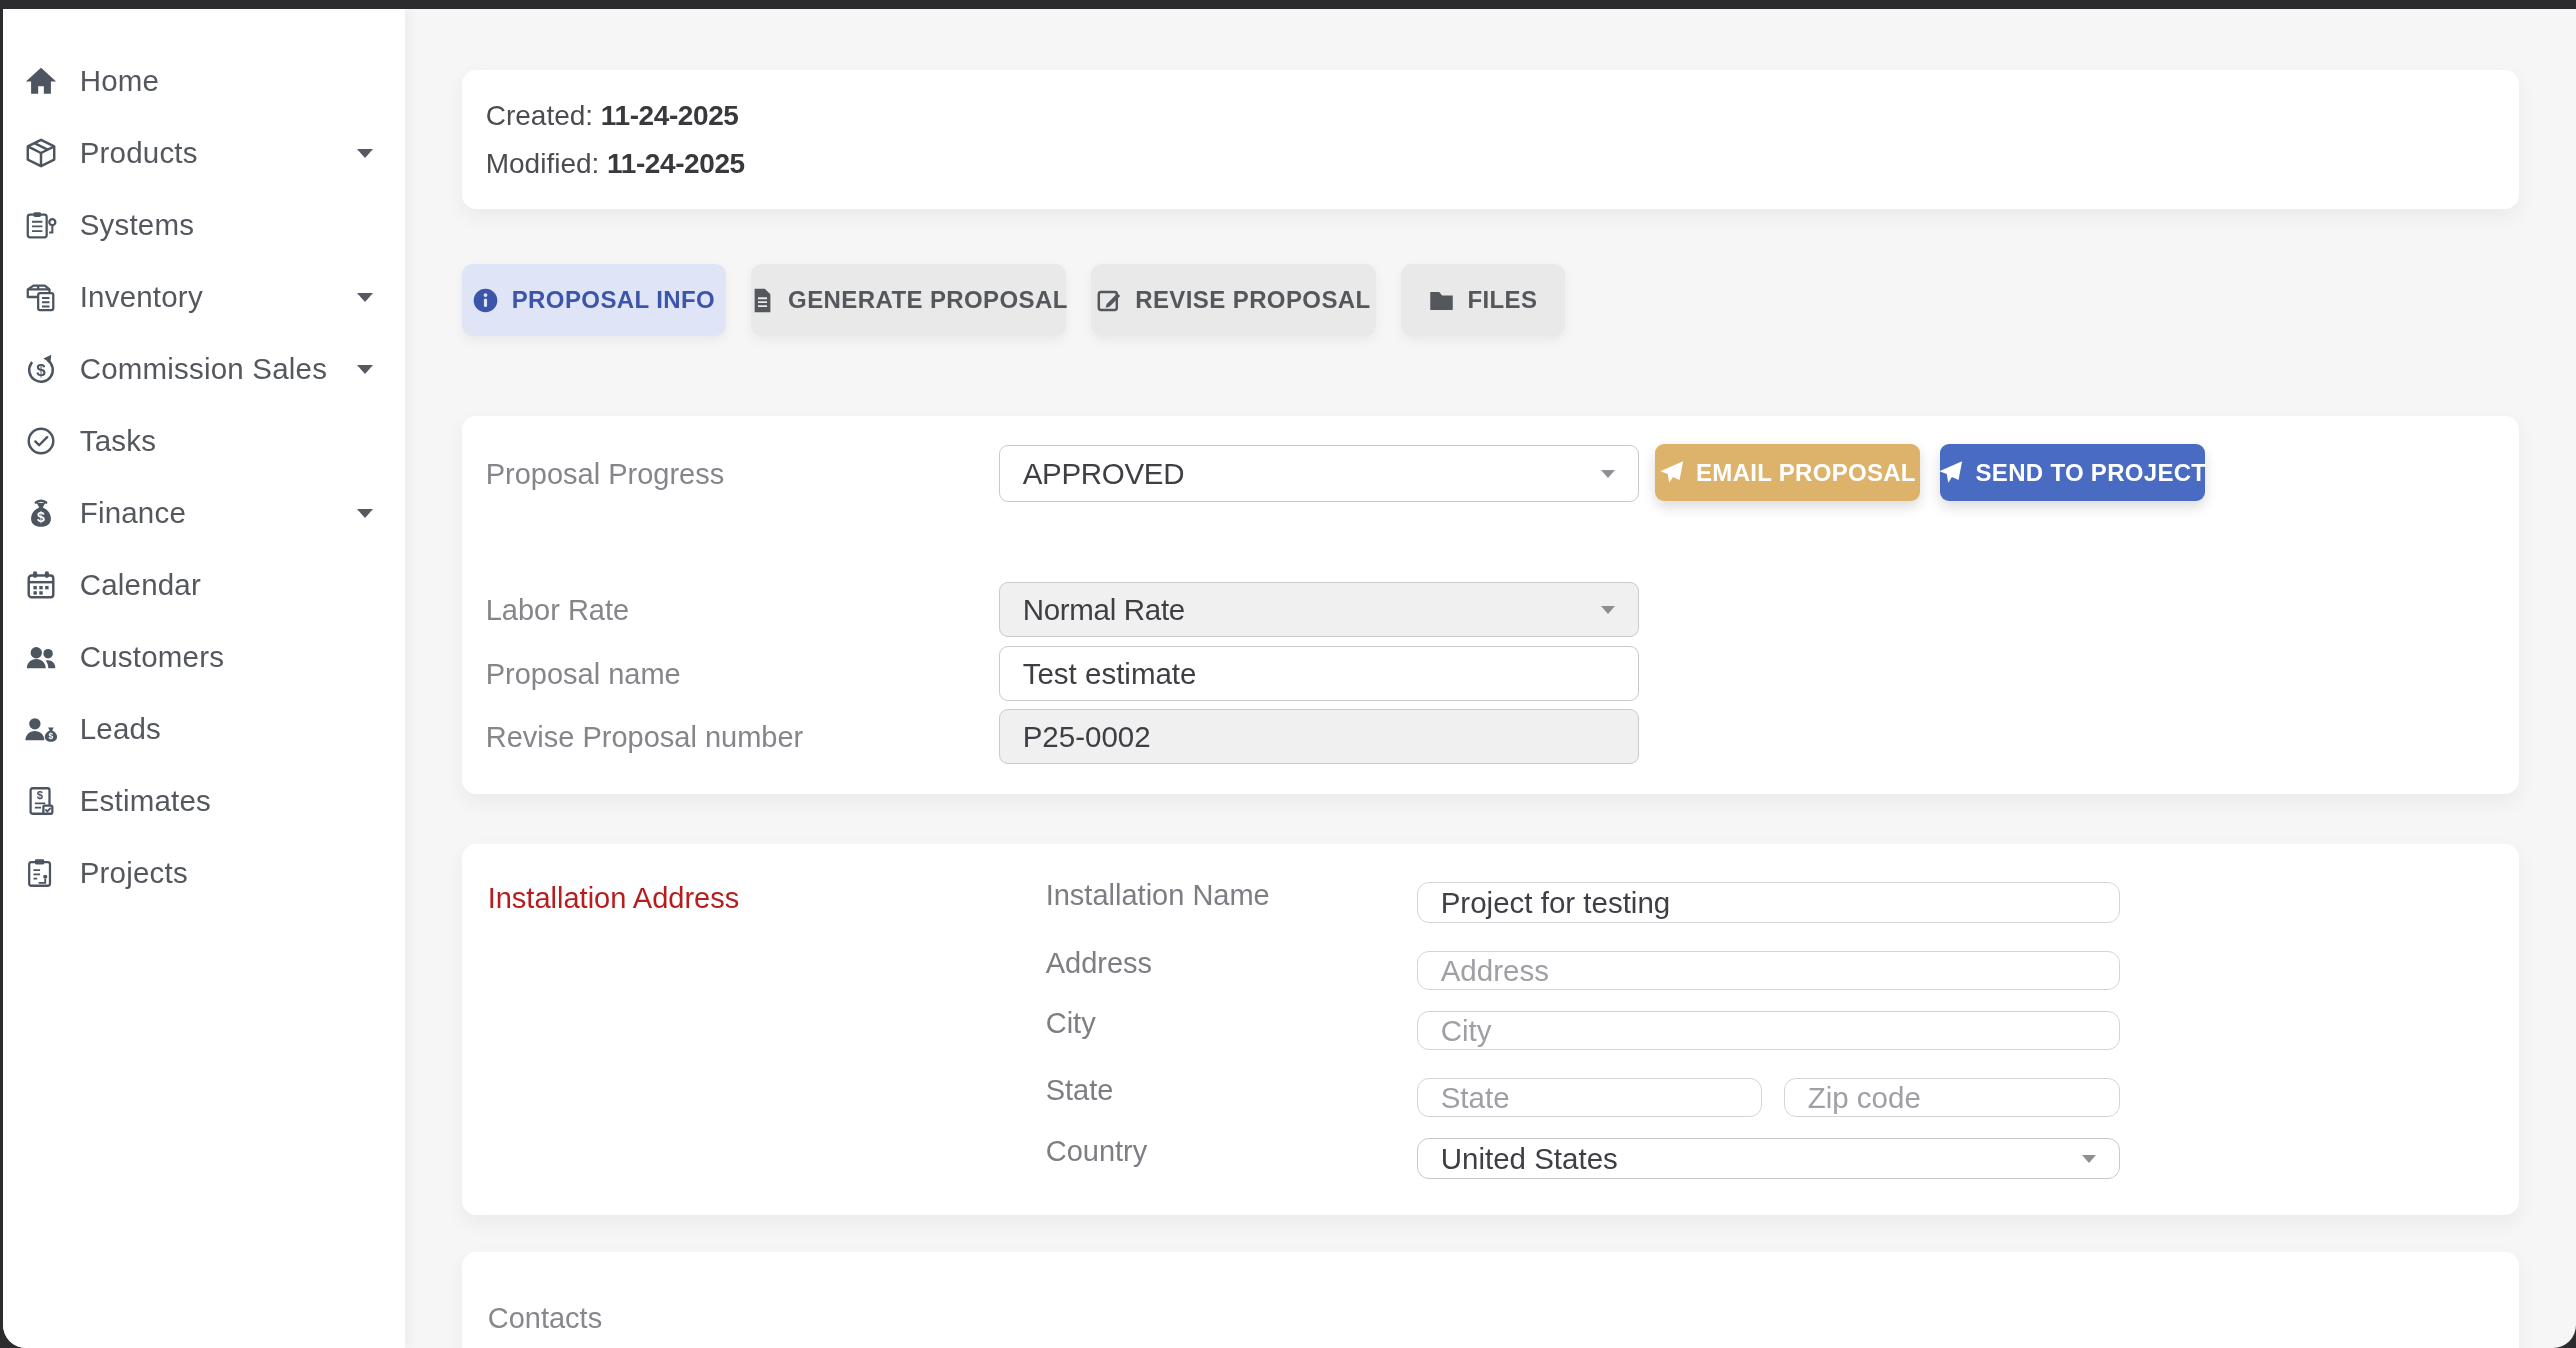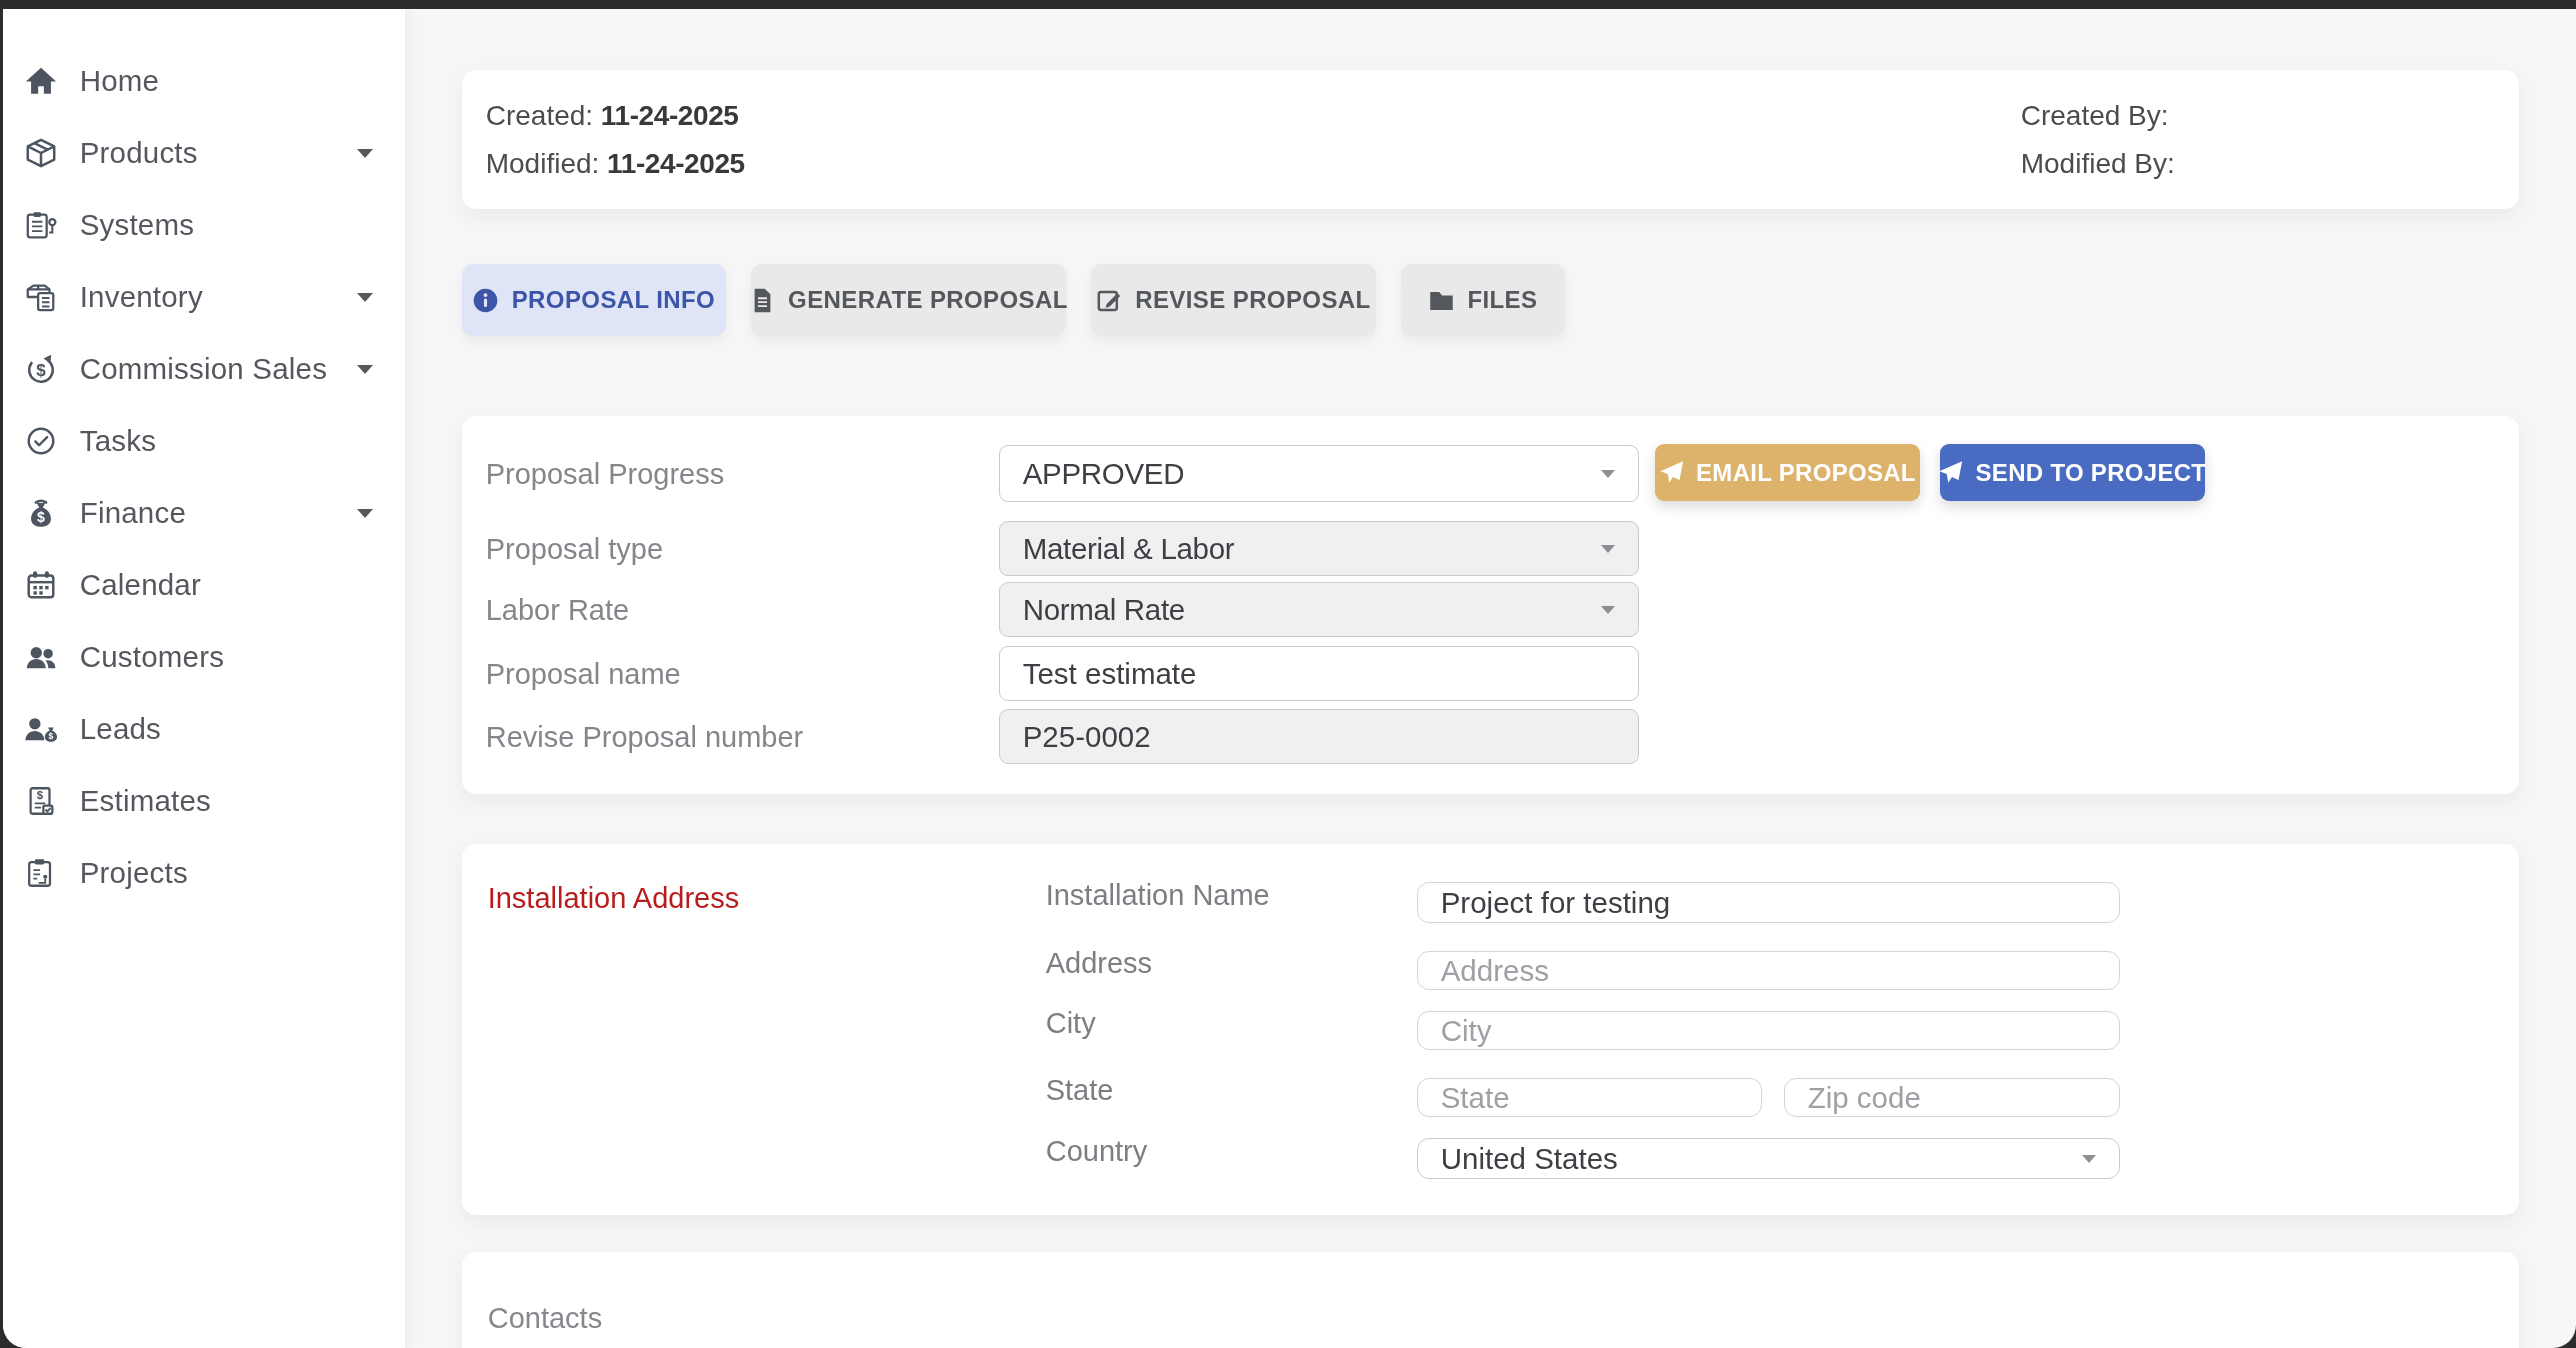--- a/index.html
+++ b/index.html
@@ -243,24 +243,20 @@
       <div class="meta-col left">
         <div class="meta-line">
           <span>Created: </span>
           <b>11-24-2025</b>
         </div>
         <div class="meta-line">
           <span>Modified: </span>
           <b>11-24-2025</b>
         </div>
       </div>
-      <div class="meta-col right">
-        <div class="meta-line">Created By:</div>
-        <div class="meta-line">Modified By:</div>
-      </div>
     </section>
 
     <div class="tabs">
       <div class="tab tab1 active">
         <span class="ticon">
           <svg viewBox="0 0 24 24" width="27" height="27">
               <circle cx="12" cy="12" r="10.5" fill="currentColor"></circle>
               <circle cx="12" cy="7.2" r="1.7" fill="#dfe4f6"></circle>
               <rect x="10.6" y="10.2" width="2.8" height="7.6" rx="1.4" fill="#dfe4f6"></rect>
             </svg>
@@ -315,27 +311,20 @@
       </div>
       <div class="btn btn-send">
         <span class="picon">
           <svg viewBox="0 0 28 28" width="25" height="25">
               <path d="M27 1.5 L1.5 12.5 L9.8 15.6 L11.5 25.5 L15.6 19 L23 22.3 Z" fill="#ffffff"></path>
             </svg>
         </span>
         <span>SEND TO PROJECT</span>
       </div>
 
-      <div class="frow" style="top:105px;height:55px;">
-        <span class="flabel">Proposal type</span>
-        <div class="fctrl gray">
-          <span>Material &amp; Labor</span>
-          <span class="sel-caret"></span>
-        </div>
-      </div>
 
       <div class="frow" style="top:166px;height:55px;">
         <span class="flabel">Labor Rate</span>
         <div class="fctrl gray">
           <span>Normal Rate</span>
           <span class="sel-caret"></span>
         </div>
       </div>
 
       <div class="frow" style="top:230px;height:55px;">

